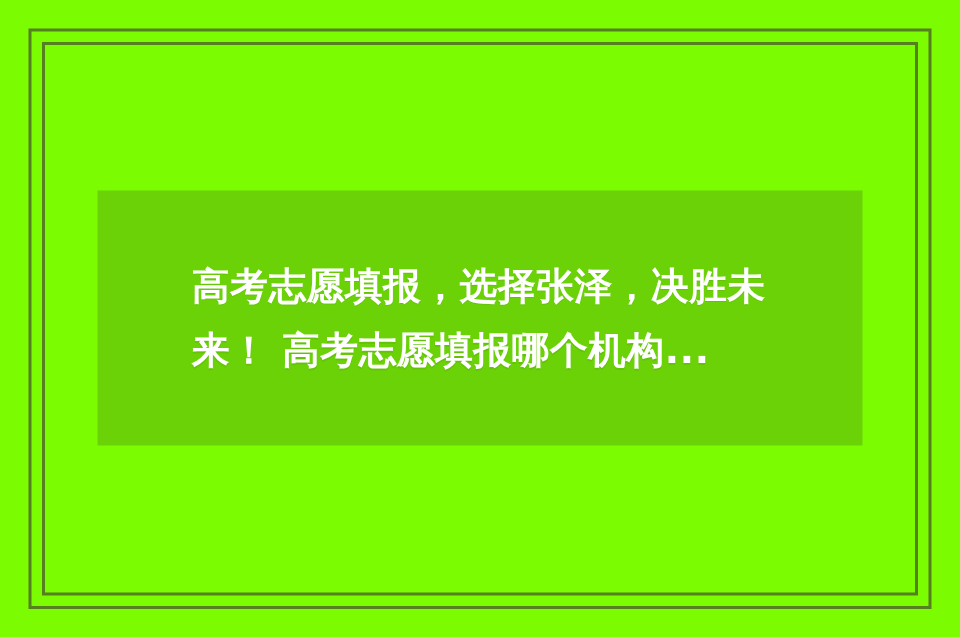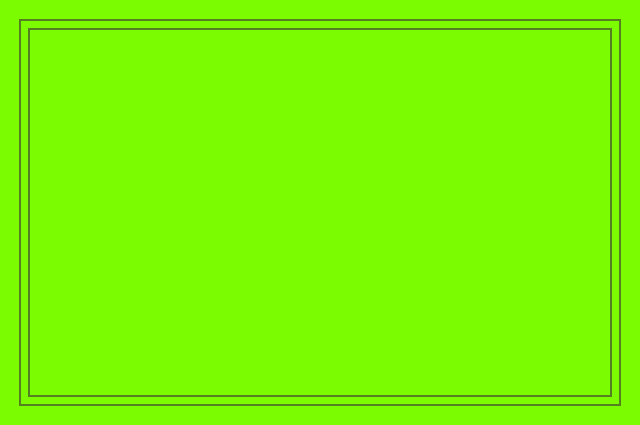--- a/index.html
+++ b/index.html
@@ -76,14 +76,17 @@
   }
 </style>
 </head>
 <body>
 
 <div class="banner">
 
   <div class="frame-outer"></div>
   <div class="frame-inner"></div>
 
+  <div class="text-panel">
+    <p class="headline">高考志愿填报，选择张泽，决胜未来！ 高考志愿填报哪个机构...</p>
+  </div>
 
 </div>
 
 </body></html>

